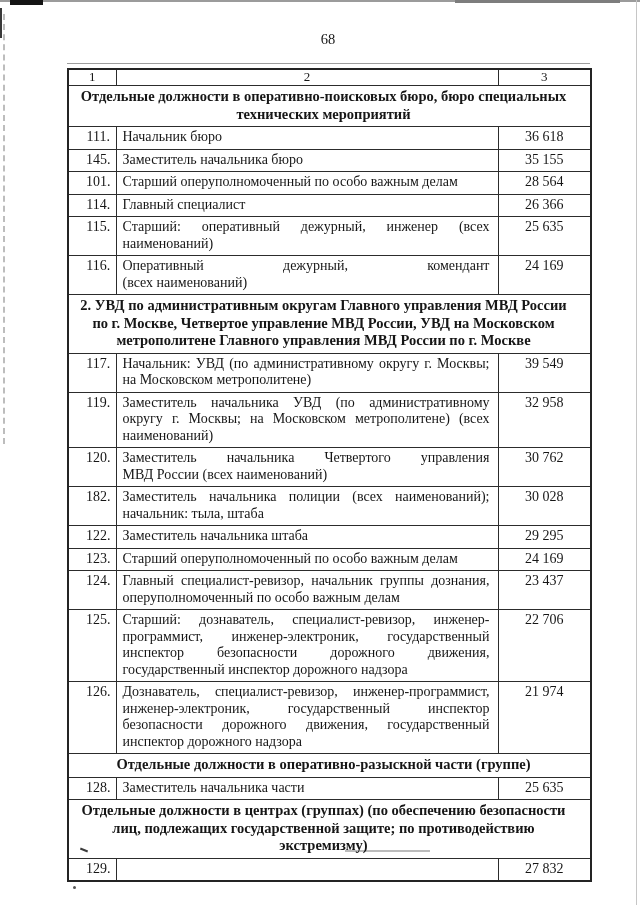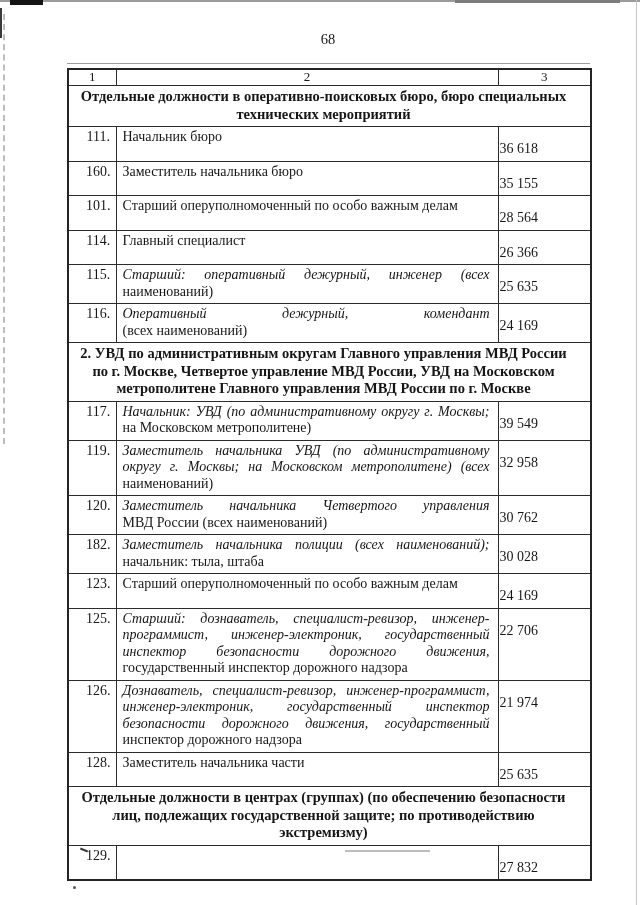--- a/index.html
+++ b/index.html
@@ -42,24 +42,24 @@
     vertical-align:top;
     font-size:14px;
   }
   .doc-table thead th {
     font-weight:normal;
     font-size:13px; line-height:13px;
     height:14px; padding:0 0 1px 0;
     text-align:center;
   }
   td.num  { text-align:center; padding:2px 1px 3px 13px; line-height:16.5px; }
-  td.sal  { text-align:left; padding:14px 1px 3px 1px; line-height:16.5px; }
+  td.sal  { text-align:center; padding:2px 1px 3px 1px; line-height:16.5px; }
   td.pos  { padding:2px 8px 3px 6px; }
   td.pos .line { line-height:16.5px; }
-  td.pos .jl   { text-align:justify; text-align-last:justify;font-style:italic; }
+  td.pos .jl   { text-align:justify; text-align-last:justify; }
   td.section {
     font-weight:bold; text-align:center;
     font-size:14.5px; padding:2px 16px 3px 4px;
   }
   td.section .sline { line-height:17.5px; }
 </style>
 </head>
 <body>
 
 <div class="artifact top-gray-line"></div>
@@ -96,21 +96,21 @@
         </td>
       </tr>
       <tr>
         <td class="num">111.</td>
         <td class="pos">
           <div class="line">Начальник бюро</div>
         </td>
         <td class="sal">36 618</td>
       </tr>
       <tr>
-        <td class="num">160.</td>
+        <td class="num">145.</td>
         <td class="pos">
           <div class="line">Заместитель начальника бюро</div>
         </td>
         <td class="sal">35 155</td>
       </tr>
       <tr>
         <td class="num">101.</td>
         <td class="pos">
           <div class="line">Старший оперуполномоченный по особо важным делам</div>
         </td>
@@ -173,25 +173,40 @@
       </tr>
       <tr>
         <td class="num">182.</td>
         <td class="pos">
           <div class="line jl">Заместитель начальника полиции (всех наименований);</div>
           <div class="line">начальник: тыла, штаба</div>
         </td>
         <td class="sal">30 028</td>
       </tr>
       <tr>
+        <td class="num">122.</td>
+        <td class="pos">
+          <div class="line">Заместитель начальника штаба</div>
+        </td>
+        <td class="sal">29 295</td>
+      </tr>
+      <tr>
         <td class="num">123.</td>
         <td class="pos">
           <div class="line">Старший оперуполномоченный по особо важным делам</div>
         </td>
         <td class="sal">24 169</td>
+      </tr>
+      <tr>
+        <td class="num">124.</td>
+        <td class="pos">
+          <div class="line jl">Главный специалист-ревизор, начальник группы дознания,</div>
+          <div class="line">оперуполномоченный по особо важным делам</div>
+        </td>
+        <td class="sal">23 437</td>
       </tr>
       <tr>
         <td class="num">125.</td>
         <td class="pos">
           <div class="line jl">Старший: дознаватель, специалист-ревизор, инженер-</div>
           <div class="line jl">программист, инженер-электроник, государственный</div>
           <div class="line jl">инспектор безопасности дорожного движения,</div>
           <div class="line">государственный инспектор дорожного надзора</div>
         </td>
         <td class="sal">22 706</td>
@@ -200,20 +215,25 @@
         <td class="num">126.</td>
         <td class="pos">
           <div class="line jl">Дознаватель, специалист-ревизор, инженер-программист,</div>
           <div class="line jl">инженер-электроник, государственный инспектор</div>
           <div class="line jl">безопасности дорожного движения, государственный</div>
           <div class="line">инспектор дорожного надзора</div>
         </td>
         <td class="sal">21 974</td>
       </tr>
       <tr>
+        <td colspan="3" class="section">
+          <div class="sline">Отдельные должности в оперативно-разыскной части (группе)</div>
+        </td>
+      </tr>
+      <tr>
         <td class="num">128.</td>
         <td class="pos">
           <div class="line">Заместитель начальника части</div>
         </td>
         <td class="sal">25 635</td>
       </tr>
       <tr>
         <td colspan="3" class="section">
           <div class="sline">Отдельные должности в центрах (группах) (по обеспечению безопасности</div>
           <div class="sline">лиц, подлежащих государственной защите; по противодействию</div>

